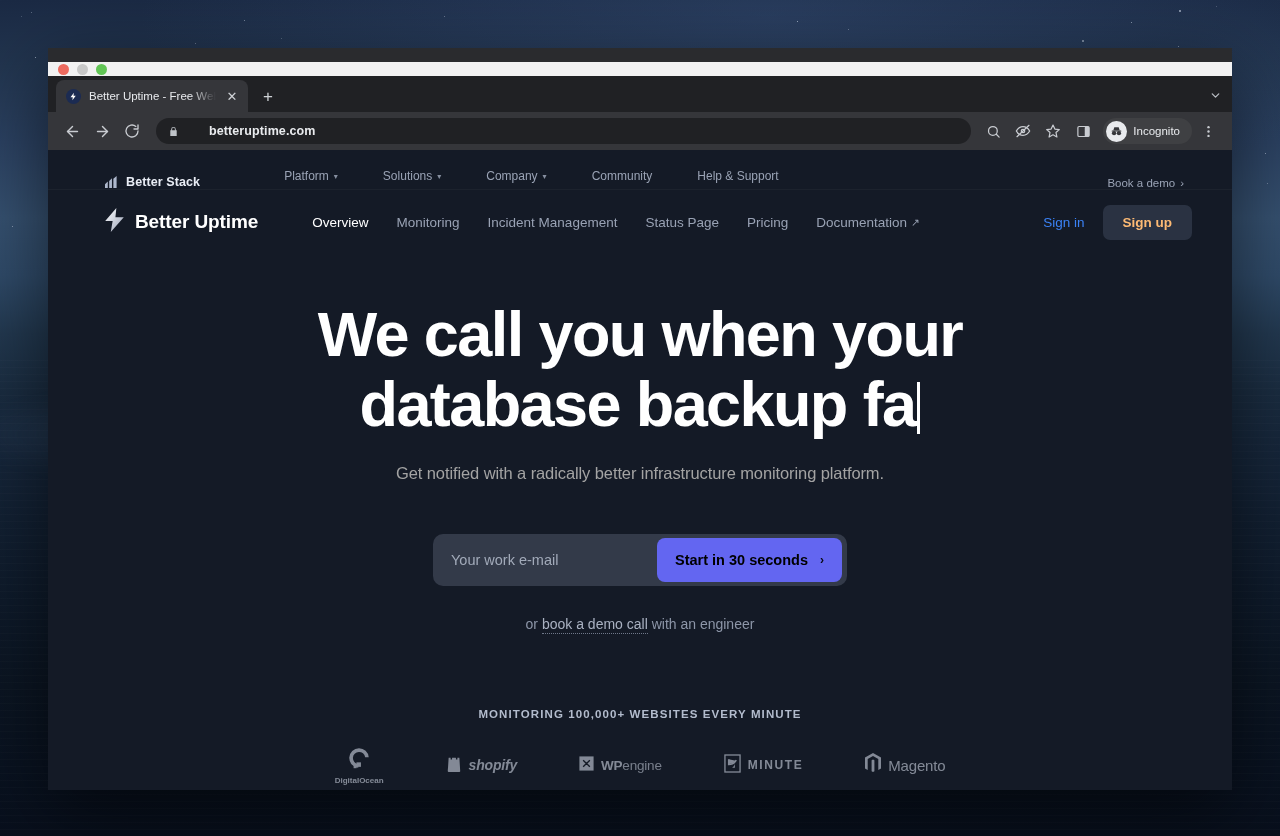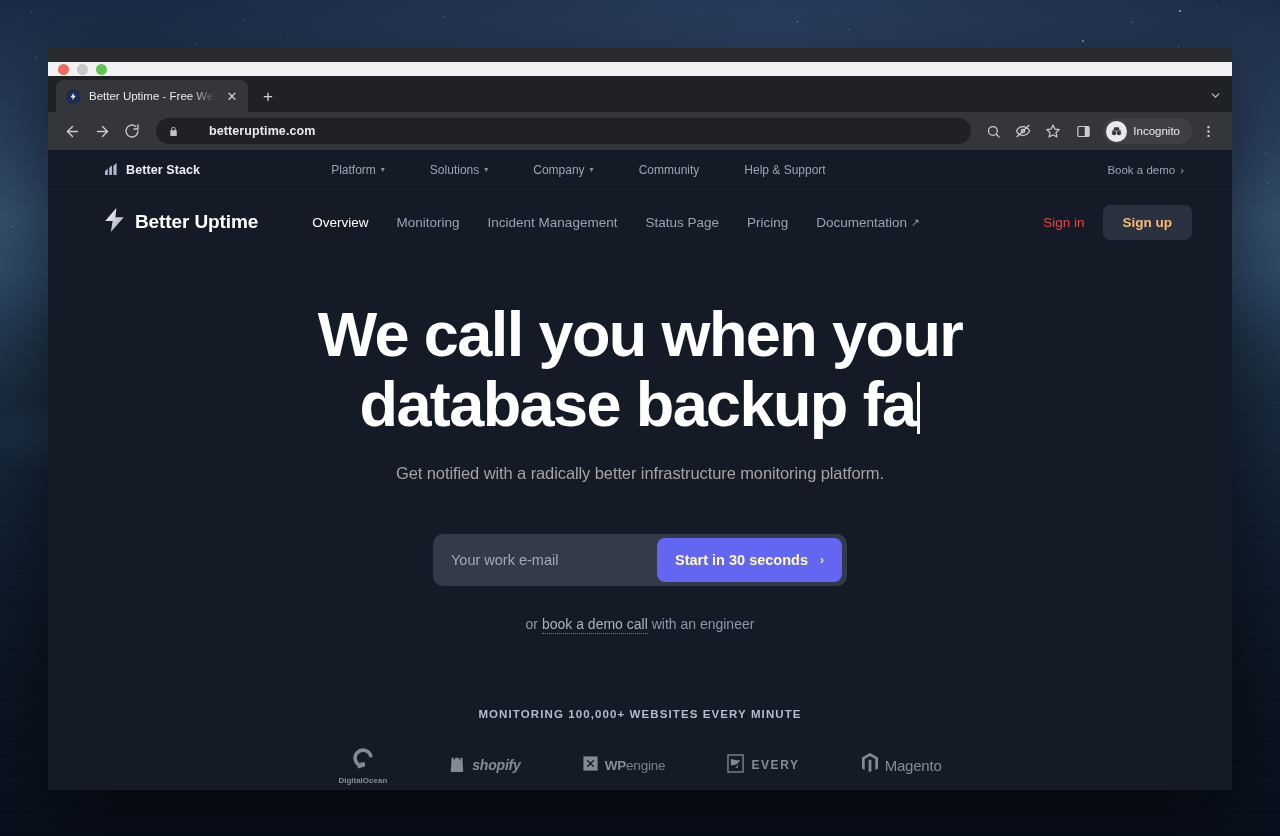--- a/index.html
+++ b/index.html
@@ -204,24 +204,23 @@
   .viewport {
     height: 640px;
     background: #141a26;
     overflow: hidden;
   }
 
   
   .stackbar {
     height: 40px;
     display: flex;
-    align-items: center;
+    align-items: flex-end;
     padding: 0 48px 0 56px;
     border-bottom: 1px solid rgba(255,255,255,0.035);
-    gap: 47px;
   }
   .stack-logo {
     display: flex; align-items: center; gap: 7px;
     margin-right: 62px;
   }
   .stack-logo .mark { display: flex; }
   .stack-logo .name {
     color: #e9edf5; font-size: 12.5px; font-weight: bold; letter-spacing: .1px;
   }
   .stacknav { display: flex; align-items: center; gap: 1px; }
@@ -252,21 +251,21 @@
   .bunav a {
     color: #99a2b4;
     font-size: 13.5px;
     padding: 8px 14px;
     white-space: nowrap;
     display: flex; align-items: center; gap: 4px;
   }
   .bunav a.active { color: #ffffff; }
   .ext { font-size: 10.5px; }
   .bu-right { margin-left: auto; display: flex; align-items: center; gap: 8px; }
-  .signin { color: #ef4444; font-size: 13.5px; padding: 8px 10px; }
+  .signin { color: #3b82f6; font-size: 13.5px; padding: 8px 10px; }
   .signup {
     background: #2a3242;
     color: #fdba74;
     font-size: 13.5px;
     font-weight: bold;
     padding: 10px 20px;
     border-radius: 7px;
     border: none;
   }
 
@@ -314,21 +313,21 @@
     outline: none;
     color: #e8ecf3;
     font-size: 14.5px;
     padding: 0 18px;
     font-family: "Liberation Sans", sans-serif;
   }
   .email-input::placeholder { color: #a2aab9; }
   .cta {
     height: 44px;
     background: #6366f1;
-    color: #fef9c3;
+    color: #000000;
     font-size: 14.5px;
     font-weight: bold;
     border: none;
     border-radius: 8px;
     padding: 0 18px;
     display: flex;
     align-items: center;
     gap: 12px;
     white-space: nowrap;
     font-family: "Liberation Sans", sans-serif;
@@ -716,21 +715,21 @@
         </div>
 
         <div class="logo-item logo-heroku">
           <span>
             <svg width="17" height="19" viewBox="0 0 18 20" fill="none" stroke="#c7cedb" stroke-width="1.4">
               <rect x="1" y="1" width="16" height="18"></rect>
               <path d="M5 5.5 L5 10.5 C7.8 10.5 11 9.4 12.5 7 M11.5 10 C11.5 12 10 13.5 8.5 14.5 L11.5 14.5 L11.5 10 Z" fill="#c7cedb" stroke="none"></path>
               <path d="M5 5.5 L5 11 C8.5 11 11.5 9 13 6.5" stroke="#c7cedb" stroke-width="1.7" fill="none"></path>
             </svg>
           </span>
-          <span class="ltext">EVERY</span>
+          <span class="ltext">MINUTE</span>
         </div>
 
         <div class="logo-item logo-magento">
           <span>
             <svg width="16" height="20" viewBox="0 0 16 20" fill="#c7cedb">
               <path d="M8 0 L16 4.5 L16 15.5 L13.3 17 L13.3 6 L8 3 L2.7 6 L2.7 17 L0 15.5 L0 4.5 Z"></path>
               <path d="M6.6 18.2 L6.6 7.2 L8 6.4 L9.4 7.2 L9.4 18.2 L8 19 Z"></path>
             </svg>
           </span>
           <span class="ltext">Magento</span>

